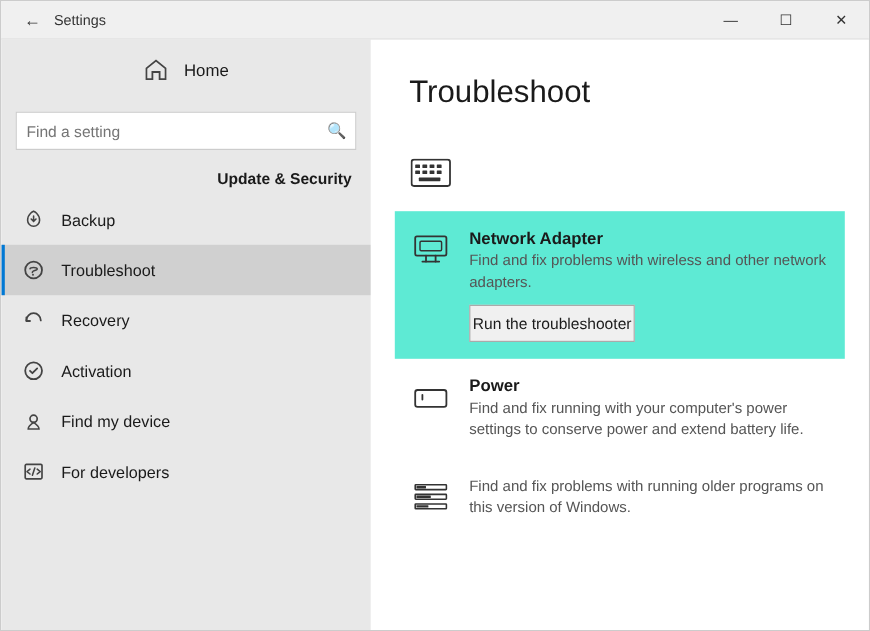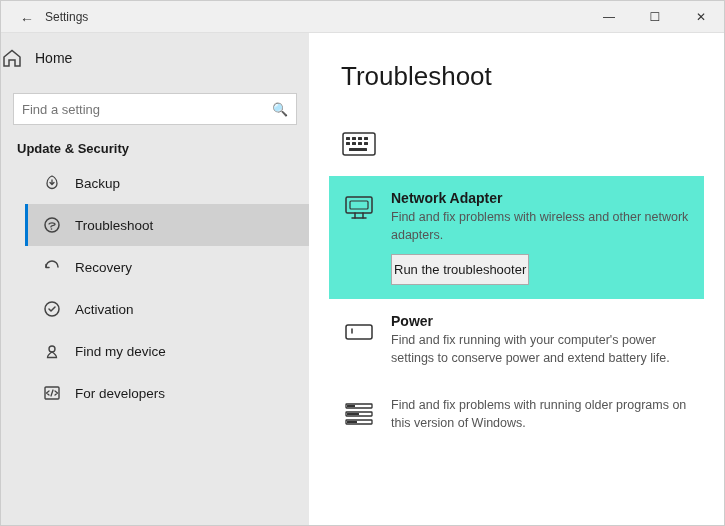--- a/index.html
+++ b/index.html
@@ -105,27 +105,27 @@
       transform: translateY(-50%);
       color: #555;
       font-size: 13px;
     }
 
     .sidebar-section-title {
       font-size: 13px;
       font-weight: 700;
       color: #1a1a1a;
       padding: 6px 16px 6px 16px;
+      text-align: right;
     }
 
     .sidebar-nav {
       list-style: none;
       flex: 1;
       overflow-y: auto;
-      margin-left: 24px;
     }
 
     .sidebar-nav li {
       display: flex;
       align-items: center;
       padding: 10px 16px;
       cursor: pointer;
       font-size: 13.5px;
       color: #1a1a1a;
       position: relative;
@@ -152,27 +152,28 @@
       flex-shrink: 0;
       display: flex;
       align-items: center;
       justify-content: center;
       font-size: 16px;
       color: #444;
     }
 
     
     .home-item {
-      padding: 14px 0;
+      padding: 14px 16px;
       display: flex;
       align-items: center;
       font-size: 14px;
       font-weight: 400;
       cursor: pointer;
       color: #1a1a1a;
+      justify-content: center;
     }
 
     
     .main-panel {
       flex: 1;
       background: #fff;
       padding: 28px 32px 20px 32px;
       overflow-y: auto;
     }
 

